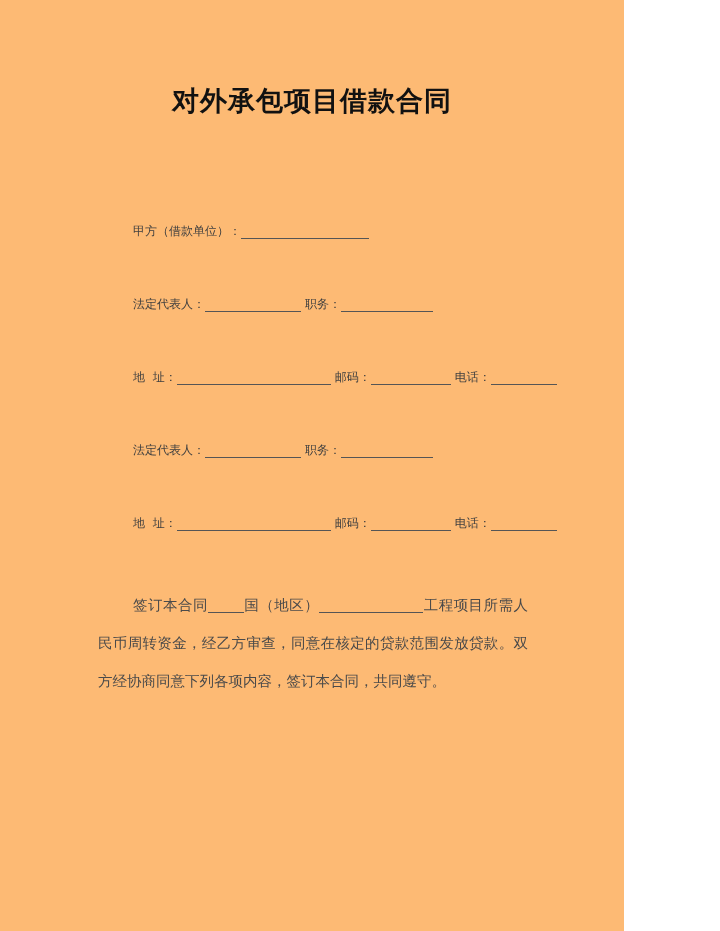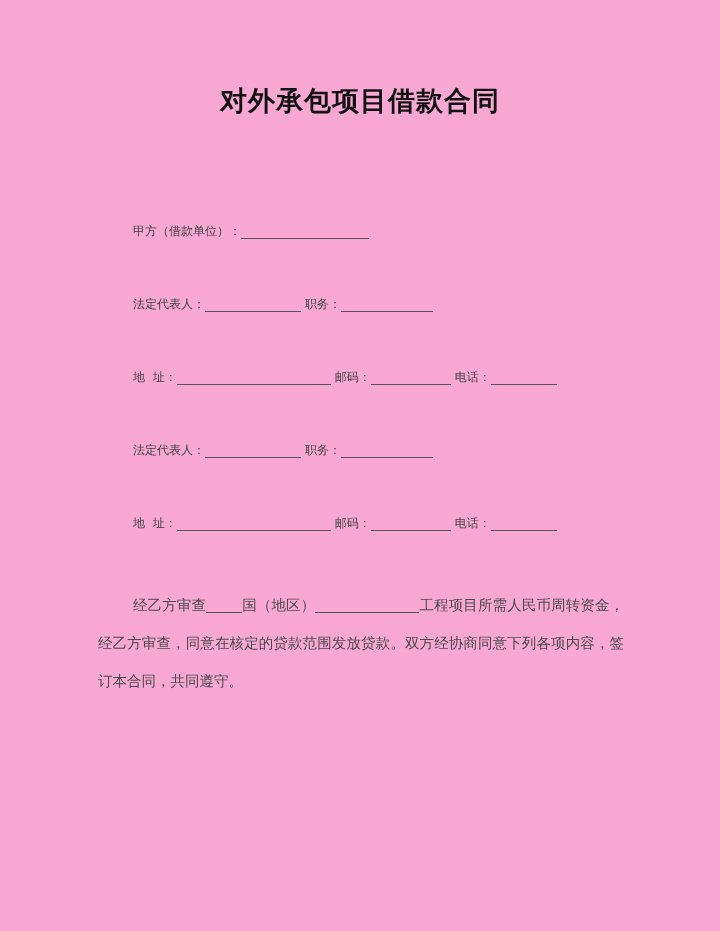--- a/index.html
+++ b/index.html
@@ -2,23 +2,23 @@
 <html><head>
 <meta charset="utf-8">
 <style>
   html, body {
     margin: 0;
     padding: 0;
     background: #ffffff;
   }
   .page {
     position: relative;
-    width: 720px;
+    width: 624px;
     height: 931px;
-    background: #f9a8d4;
+    background: #fdba74;
     font-family: "DejaVu Sans", "Liberation Sans", sans-serif;
     overflow: hidden;
   }
   .doc-title {
     margin: 0;
     padding-top: 84px;
     text-align: center;
     font-size: 27px;
     line-height: 33px;
     font-weight: bold;
@@ -87,15 +87,15 @@
       <span class="field-label">法定代表人：</span><span class="blank" style="width:96px"></span><span class="field-label ml">职务：</span><span class="blank" style="width:92px"></span>
     </div>
 
     <div class="form-row">
       <span class="field-label">地  址：</span><span class="blank" style="width:154px"></span><span class="field-label ml">邮码：</span><span class="blank" style="width:80px"></span><span class="field-label ml">电话：</span><span class="blank" style="width:66px"></span>
     </div>
 
 
   </div>
 
-  <p class="intro-para"><span>经乙方审查</span><span class="blank" style="width:36px"></span><span>国（地区）</span><span class="blank" style="width:104px"></span><span>工程项目所需人民币周转资金，经乙方审查，同意在核定的贷款范围发放贷款。双方经协商同意下列各项内容，签订本合同，共同遵守。</span></p>
+  <p class="intro-para"><span>签订本合同</span><span class="blank" style="width:36px"></span><span>国（地区）</span><span class="blank" style="width:104px"></span><span>工程项目所需人民币周转资金，经乙方审查，同意在核定的贷款范围发放贷款。双方经协商同意下列各项内容，签订本合同，共同遵守。</span></p>
 
 </div>
 
 </body></html>

